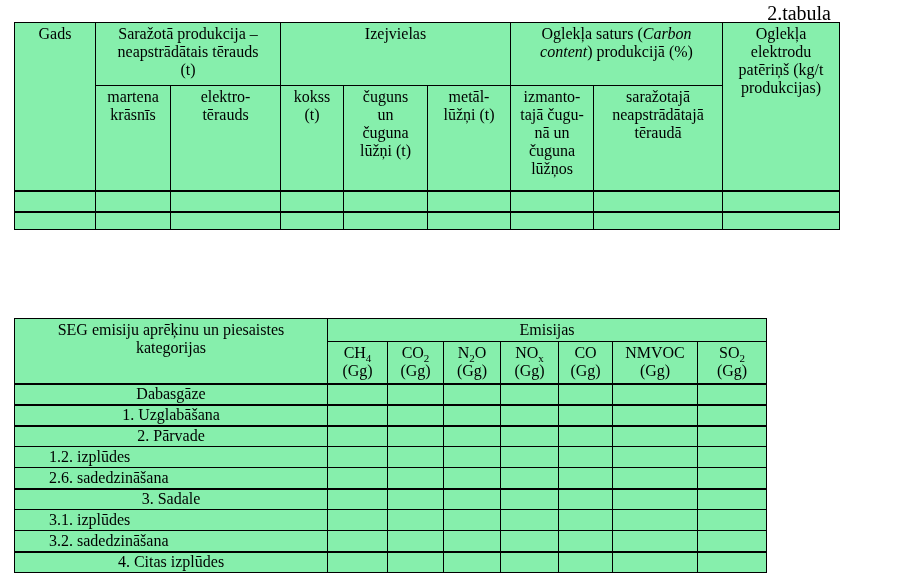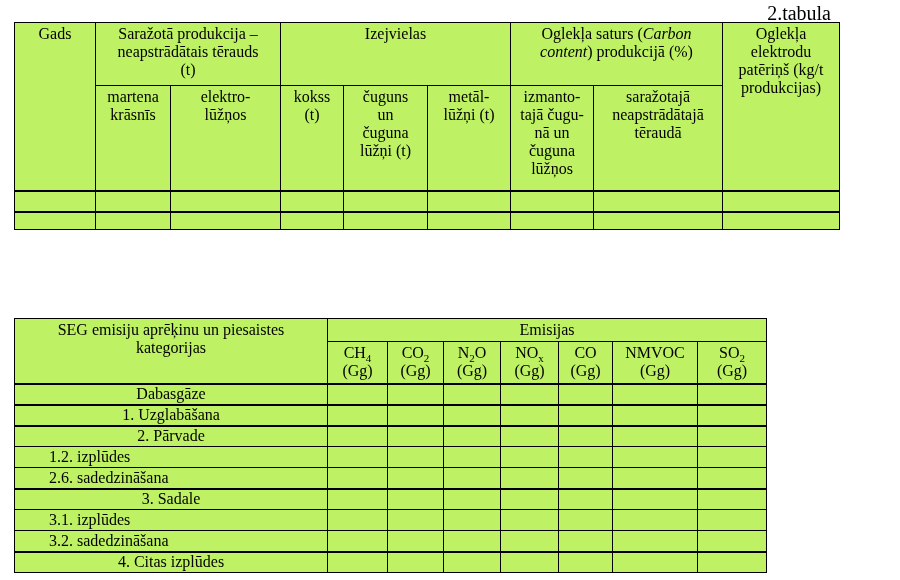--- a/index.html
+++ b/index.html
@@ -8,21 +8,21 @@
     font-family:"Liberation Serif","DejaVu Serif",serif;
     font-size:16px; color:#000; overflow:hidden;
   }
   .t-label { position:absolute; text-align:right; font-size:20px; }
   #label2 { left:14px; top:2px;  width:817px; }
   #label3 { left:14px; top:317px; width:749px; }
   .heading {
     position:absolute; left:0; top:251px; width:900px;
     text-align:center; font-weight:bold; font-size:15.5px;
   }
-  table { border-collapse:collapse; table-layout:fixed; position:absolute; background:#bef264;padding-left:35px; }
+  table { border-collapse:collapse; table-layout:fixed; position:absolute; background:#86efac;padding-left:35px; }
   td,th { border:1px solid #000; padding:0; font-weight:normal; font-size:16px; overflow:hidden; }
   th.hdr {
     vertical-align:top; text-align:center; line-height:18px; padding:2px 3px;
     white-space:pre-line;
   }
   th.hdr-wrap { white-space:normal; }
   #steel-table { left:14px; top:22px; width:825px; }
   #gas-table   { left:14px; top:318px; width:752px; }
   #steel-table tr.grp { height:63px; }
   #steel-table tr.sub { height:105px; }
@@ -66,21 +66,21 @@
       <th class="hdr hdr-wrap" colspan="2"><span>Oglekļa saturs (</span><span class="italic">Carbon content</span><span>) produkcijā (%)</span></th>
       <th class="hdr" rowspan="2">Oglekļa
 elektrodu
 patēriņš (kg/t
 produkcijas)</th>
     </tr>
     <tr class="sub">
       <th class="hdr">martena
 krāsnīs</th>
       <th class="hdr">elektro-
-lūžņos</th>
+tērauds</th>
       <th class="hdr">kokss
 (t)</th>
       <th class="hdr">čuguns
 un
 čuguna
 lūžņi (t)</th>
       <th class="hdr">metāl-
 lūžņi (t)</th>
       <th class="hdr">izmanto-
 tajā čugu-

